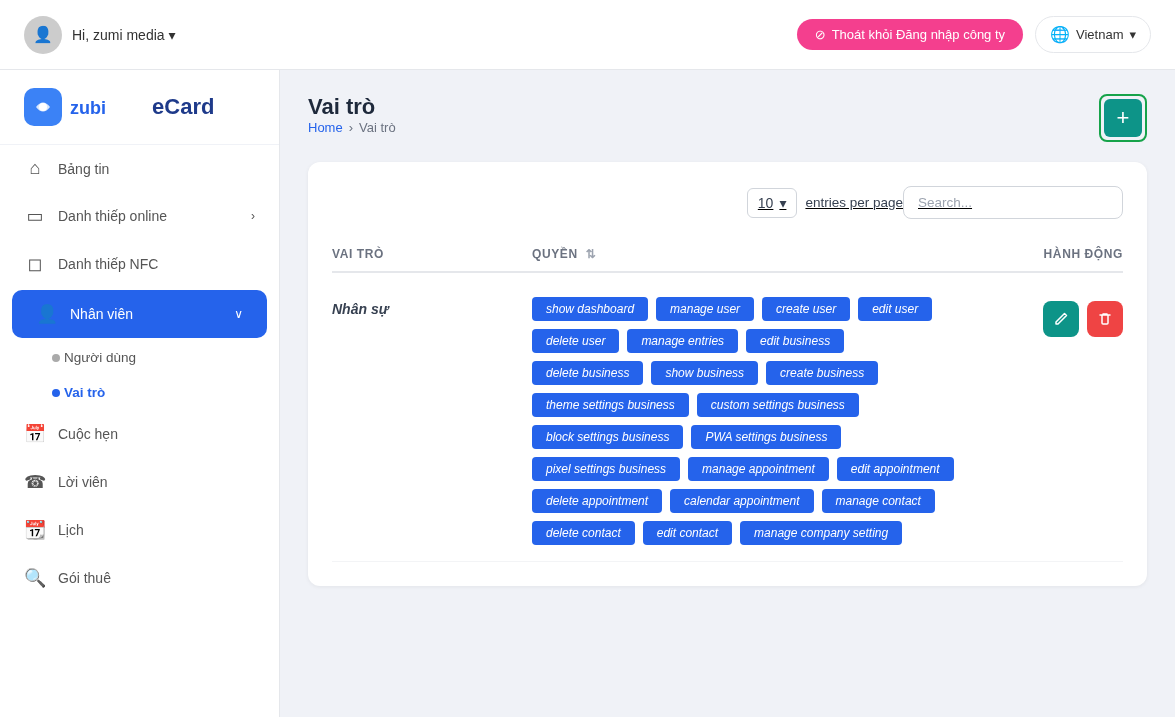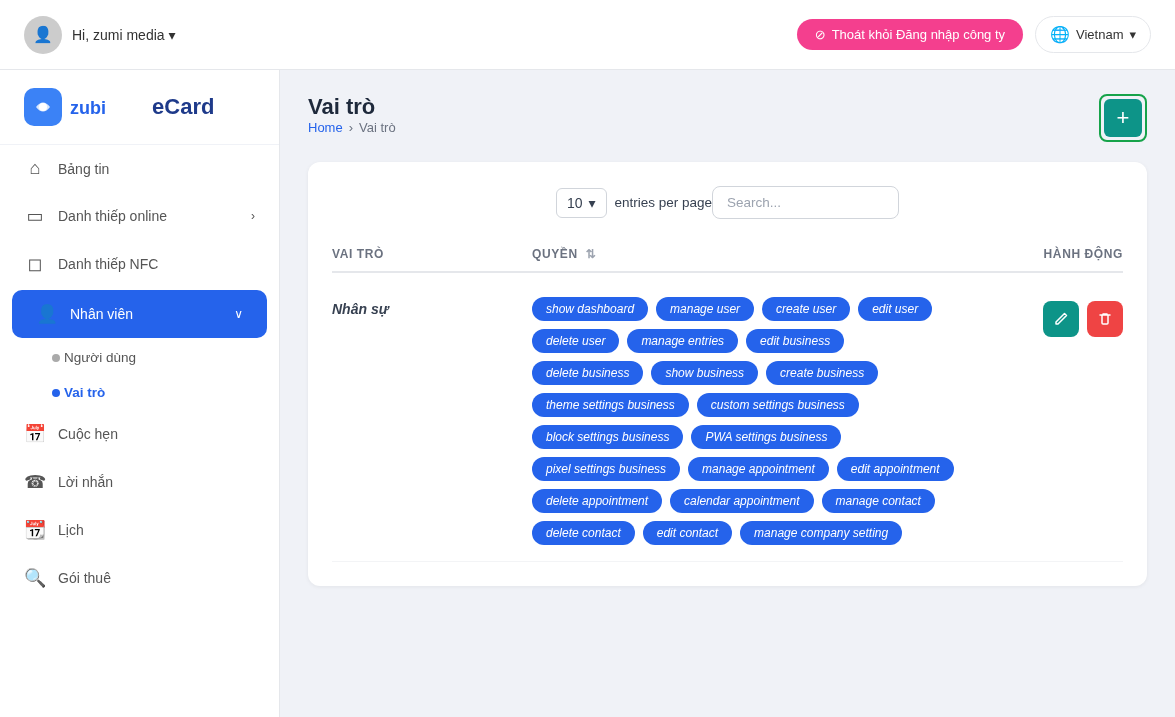--- a/index.html
+++ b/index.html
@@ -84,30 +84,30 @@
       display: flex; align-items: center; justify-content: center;
     }
 
     
     .card {
       background: #fff; border-radius: 12px; padding: 24px;
       box-shadow: 0 1px 4px rgba(0,0,0,0.06);
     }
 
     
-    .table-controls { display: flex; align-items: center; justify-content: center; margin-bottom: 18px; }
+    .table-controls { display: flex; align-items: center; justify-content: flex-end; margin-bottom: 18px; text-decoration: underline; }
     .entries-select { display: flex; align-items: center; gap: 8px; font-size: 13.5px; color: #374151; }
     .select-box {
       border: 1px solid #d1d5db; border-radius: 6px; padding: 6px 10px;
       font-size: 14px; color: #374151; background: #fff; cursor: pointer;
       display: flex; align-items: center; gap: 6px;
     }
     .search-input {
       border: 1px solid #d1d5db; border-radius: 8px; padding: 8px 14px;
-      font-size: 13.5px; color: #374151; width: 187px; outline: none;
+      font-size: 13.5px; color: #374151; width: 220px; outline: none;
     }
     .search-input::placeholder { color: #9ca3af; }
 
     
     .table-header {
       display: grid; grid-template-columns: 200px 1fr 160px;
       padding: 10px 0; border-bottom: 2px solid #e5e7eb; margin-bottom: 8px;
     }
     .th { font-size: 12px; font-weight: 700; color: #6b7280; letter-spacing: 0.05em; text-transform: uppercase; }
     .th.sortable { display: flex; align-items: center; gap: 8px; text-align: right; }
@@ -115,21 +115,21 @@
     
     .table-row {
       display: grid; grid-template-columns: 200px 1fr 160px;
       padding: 16px 0; border-bottom: 1px solid #f3f4f6; align-items: start; font-style: italic;
     }
     .row-label { font-size: 14px; font-weight: 600; color: #374151; padding-top: 4px; }
 
     
     .tags-area { display: flex; flex-wrap: wrap; gap: 8px; }
     .tag {
-      background: #2563eb; color: #fff; border-radius: 12px;
+      background: #2563eb; color: #fff; border-radius: 4px;
       padding: 5px 14px; font-size: 12px; font-weight: 500; white-space: nowrap;
     }
 
     
     .action-btns { display: flex; align-items: center; gap: 8px; justify-content: flex-end; padding-top: 4px; }
     .action-btn {
       width: 36px; height: 36px; border-radius: 8px; border: none; cursor: pointer;
       display: flex; align-items: center; justify-content: center; font-size: 16px;
     }
     .action-btn.edit { background: #0d9488; color: #fff; }
@@ -205,21 +205,21 @@
         <span class="dot"></span>
         <span>Vai trò</span>
       </div>
         <div class="nav-item">
     <span class="nav-icon">📅</span>
     <span>Cuộc hẹn</span>
 
   </div>
         <div class="nav-item">
     <span class="nav-icon">☎</span>
-    <span>Lời nhắn</span>
+    <span>Lời viên</span>
 
   </div>
         <div class="nav-item">
     <span class="nav-icon">📆</span>
     <span>Lịch</span>
 
   </div>
         <div class="nav-item">
     <span class="nav-icon">🔍</span>
     <span>Gói thuê</span>

